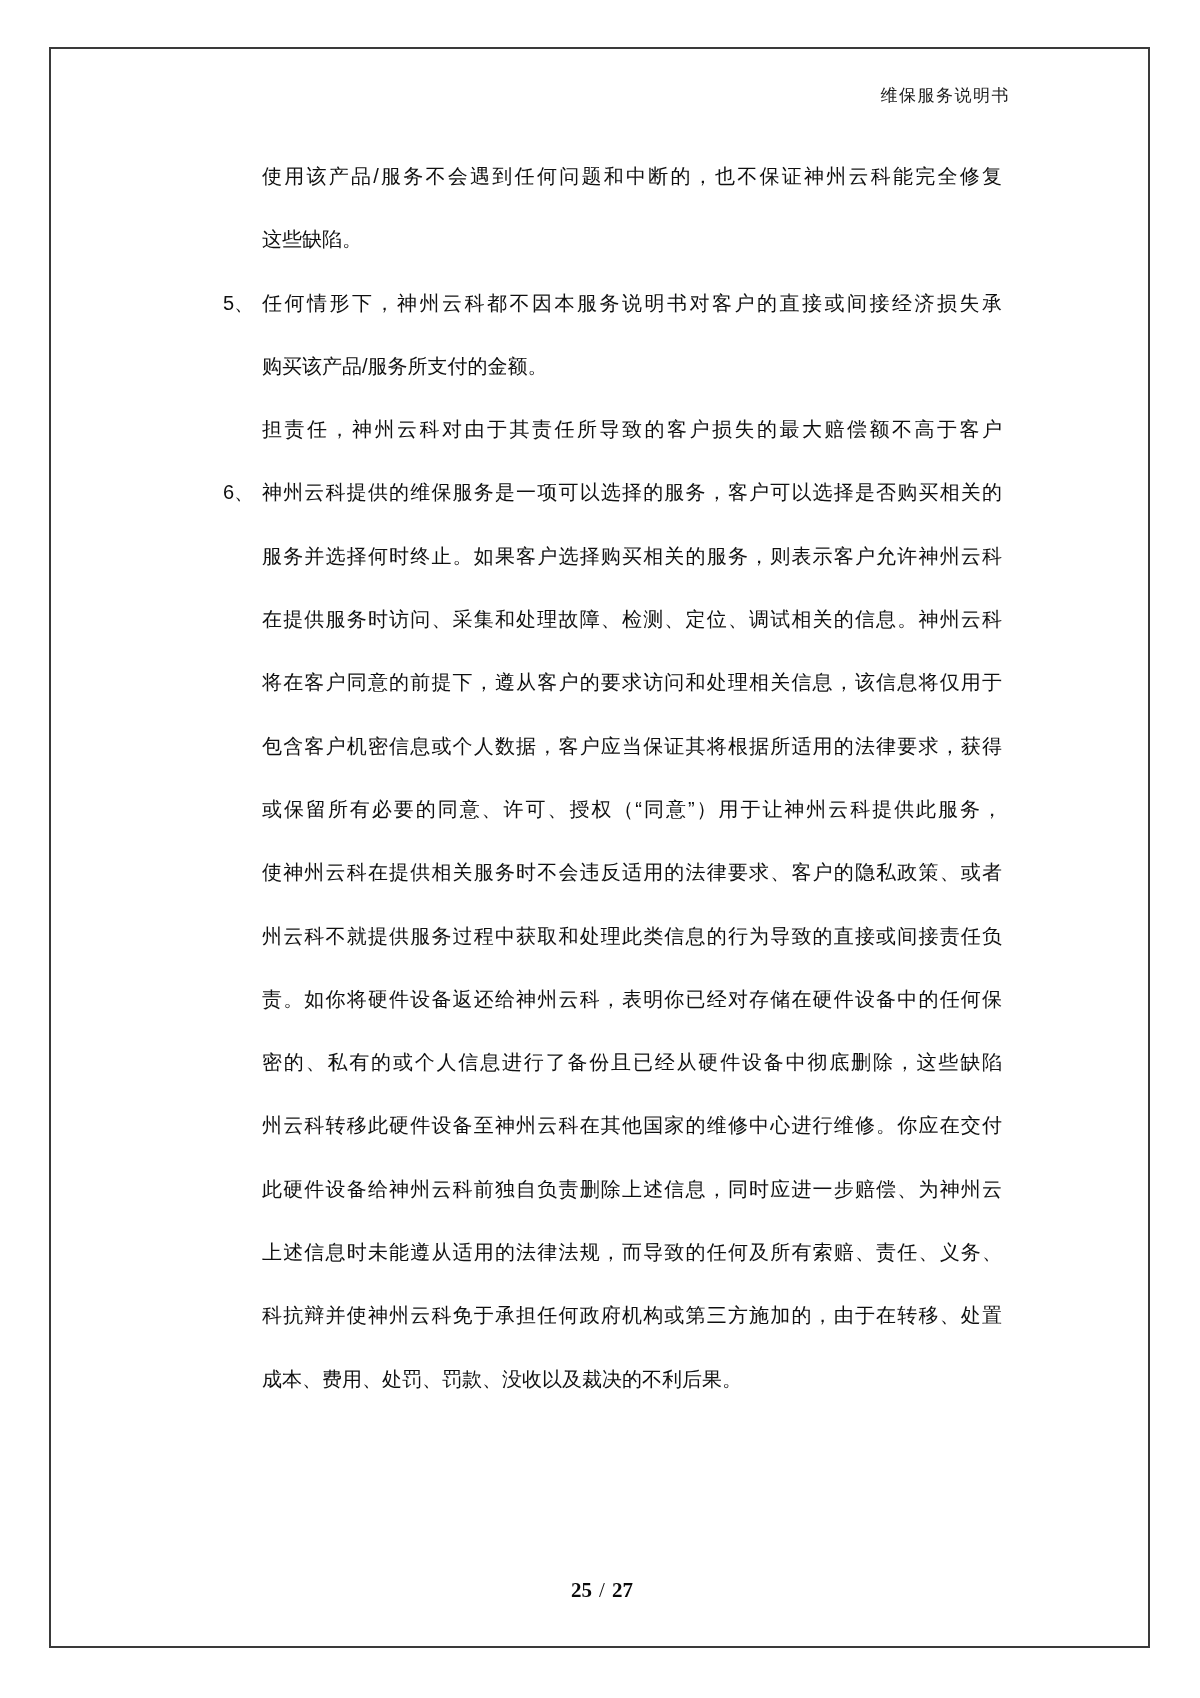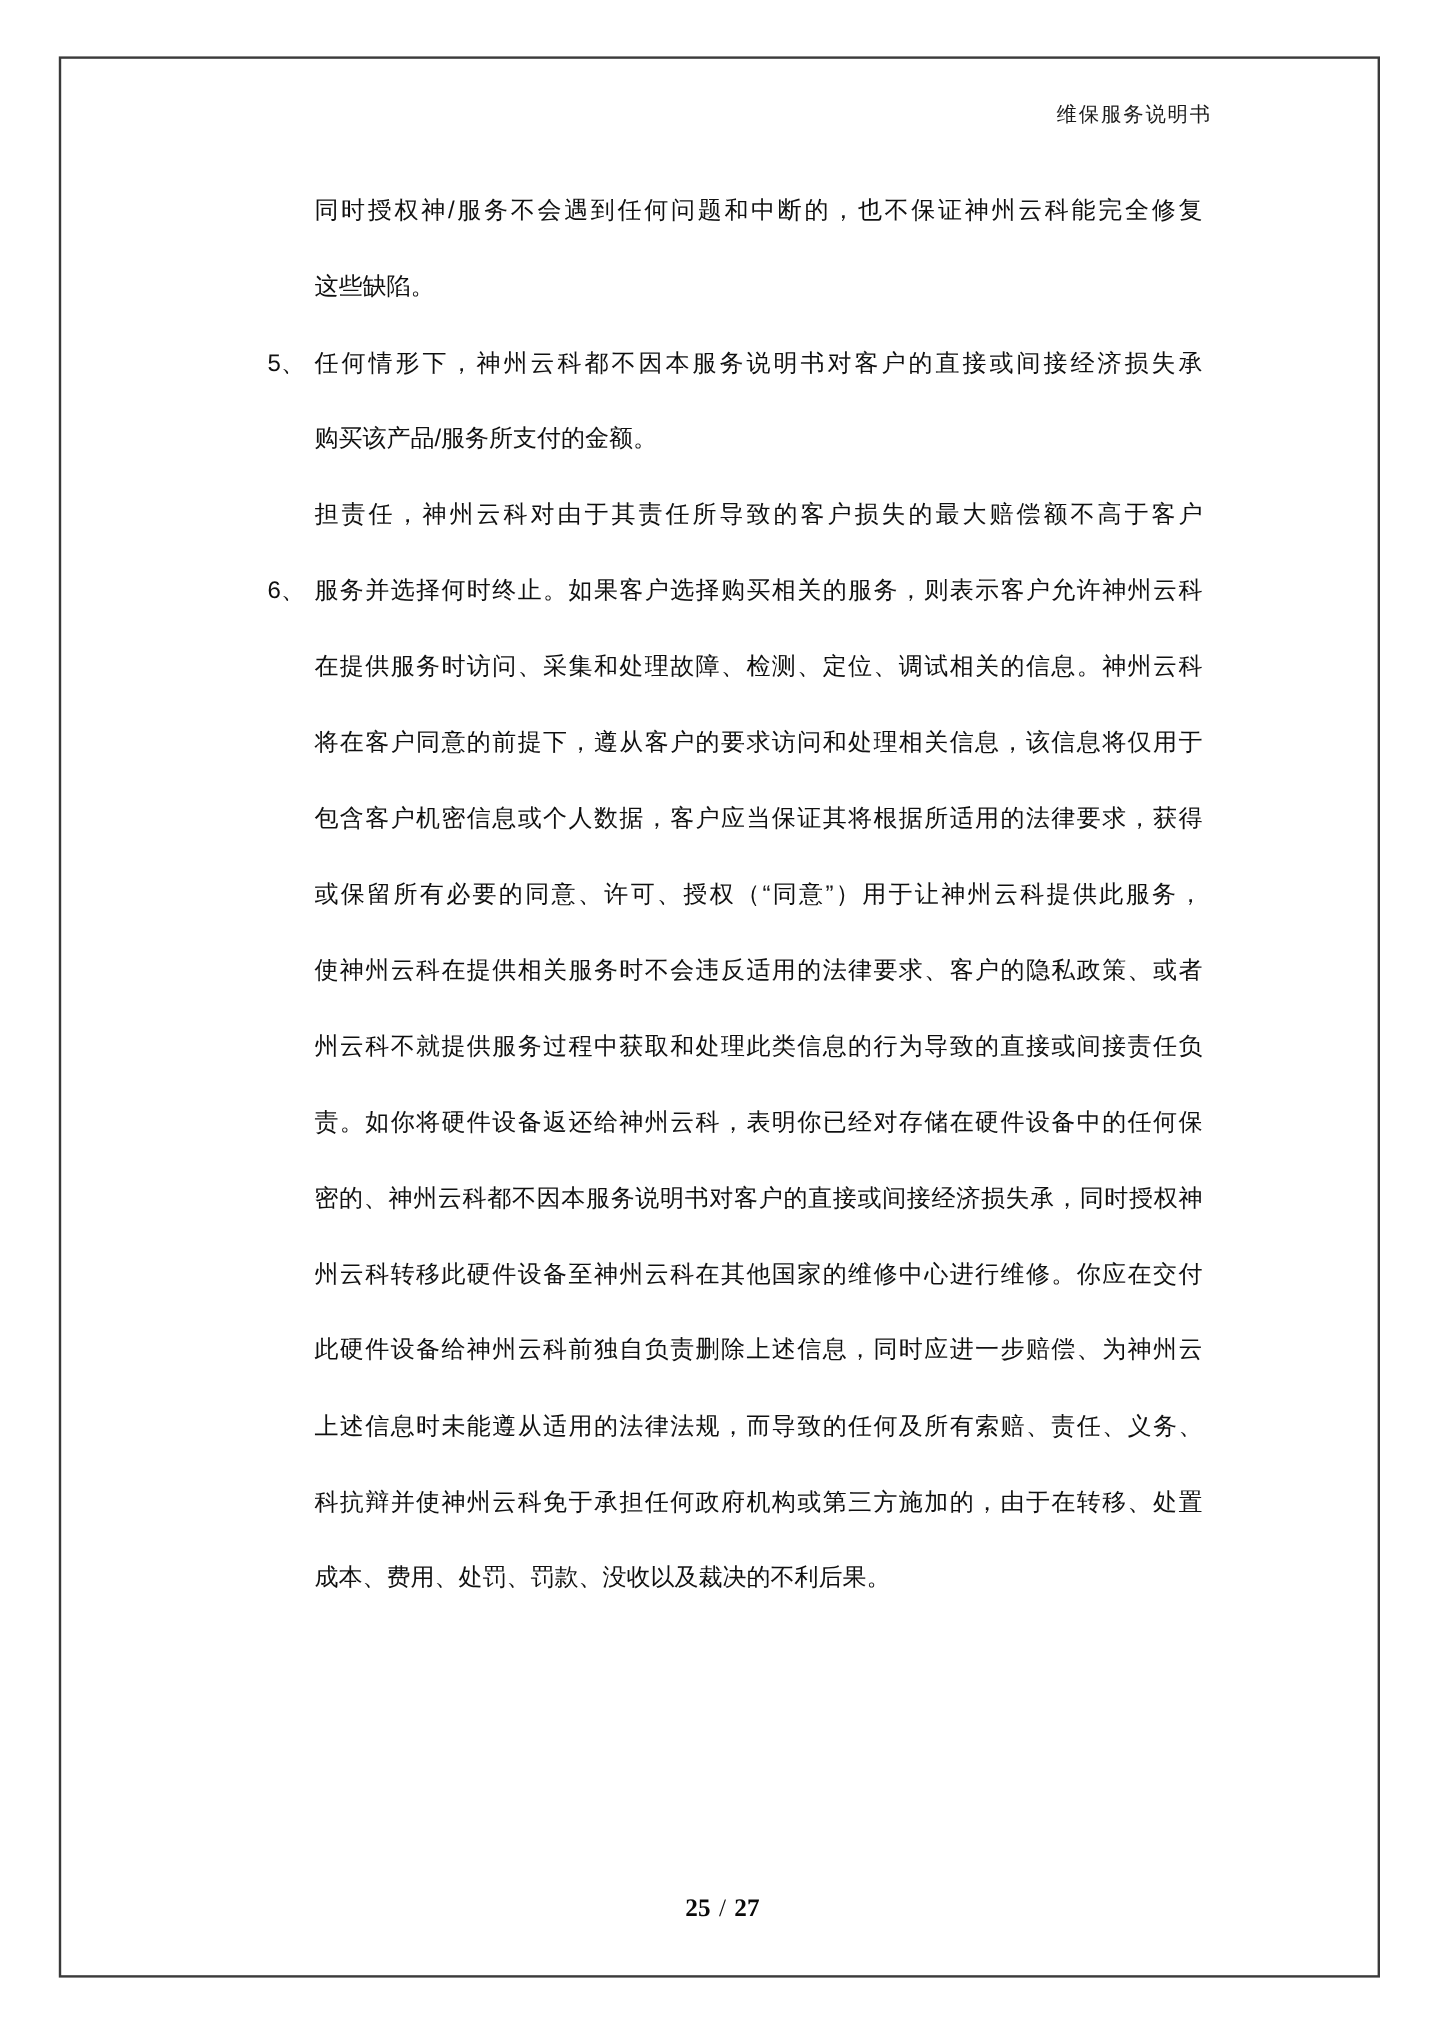--- a/index.html
+++ b/index.html
@@ -40,42 +40,43 @@
 </head>
 <body>
 
 <div class="page-border"></div>
 
 <div class="doc-header">维保服务说明书</div>
 
 <div class="doc-body">
 
   <div>
-    <div class="ln">同时授权神/服务不会遇到任何问题和中断的，也不保证神州云科能完全修复</div>
+    <div class="ln">使用该产品/服务不会遇到任何问题和中断的，也不保证神州云科能完全修复</div>
     <div class="ln pl">这些缺陷。</div>
   </div>
 
   <div class="doc-item">
     <span class="item-num">5、</span>
     <div class="ln">任何情形下，神州云科都不因本服务说明书对客户的直接或间接经济损失承</div>
     <div class="ln pl">购买该产品/服务所支付的金额。</div>
     <div class="ln">担责任，神州云科对由于其责任所导致的客户损失的最大赔偿额不高于客户</div>
   </div>
 
   <div class="doc-item">
     <span class="item-num">6、</span>
+    <div class="ln">神州云科提供的维保服务是一项可以选择的服务，客户可以选择是否购买相关的</div>
     <div class="ln">服务并选择何时终止。如果客户选择购买相关的服务，则表示客户允许神州云科</div>
     <div class="ln">在提供服务时访问、采集和处理故障、检测、定位、调试相关的信息。神州云科</div>
     <div class="ln">将在客户同意的前提下，遵从客户的要求访问和处理相关信息，该信息将仅用于</div>
     <div class="ln">包含客户机密信息或个人数据，客户应当保证其将根据所适用的法律要求，获得</div>
     <div class="ln">或保留所有必要的同意、许可、授权（“同意”）用于让神州云科提供此服务，</div>
     <div class="ln">使神州云科在提供相关服务时不会违反适用的法律要求、客户的隐私政策、或者</div>
     <div class="ln">州云科不就提供服务过程中获取和处理此类信息的行为导致的直接或间接责任负</div>
     <div class="ln">责。如你将硬件设备返还给神州云科，表明你已经对存储在硬件设备中的任何保</div>
-    <div class="ln">密的、神州云科都不因本服务说明书对客户的直接或间接经济损失承，同时授权神</div>
+    <div class="ln">密的、私有的或个人信息进行了备份且已经从硬件设备中彻底删除，这些缺陷</div>
     <div class="ln">州云科转移此硬件设备至神州云科在其他国家的维修中心进行维修。你应在交付</div>
     <div class="ln">此硬件设备给神州云科前独自负责删除上述信息，同时应进一步赔偿、为神州云</div>
     <div class="ln">上述信息时未能遵从适用的法律法规，而导致的任何及所有索赔、责任、义务、</div>
     <div class="ln">科抗辩并使神州云科免于承担任何政府机构或第三方施加的，由于在转移、处置</div>
     <div class="ln pl">成本、费用、处罚、罚款、没收以及裁决的不利后果。</div>
   </div>
 
 </div>
 
 <div class="doc-footer">

